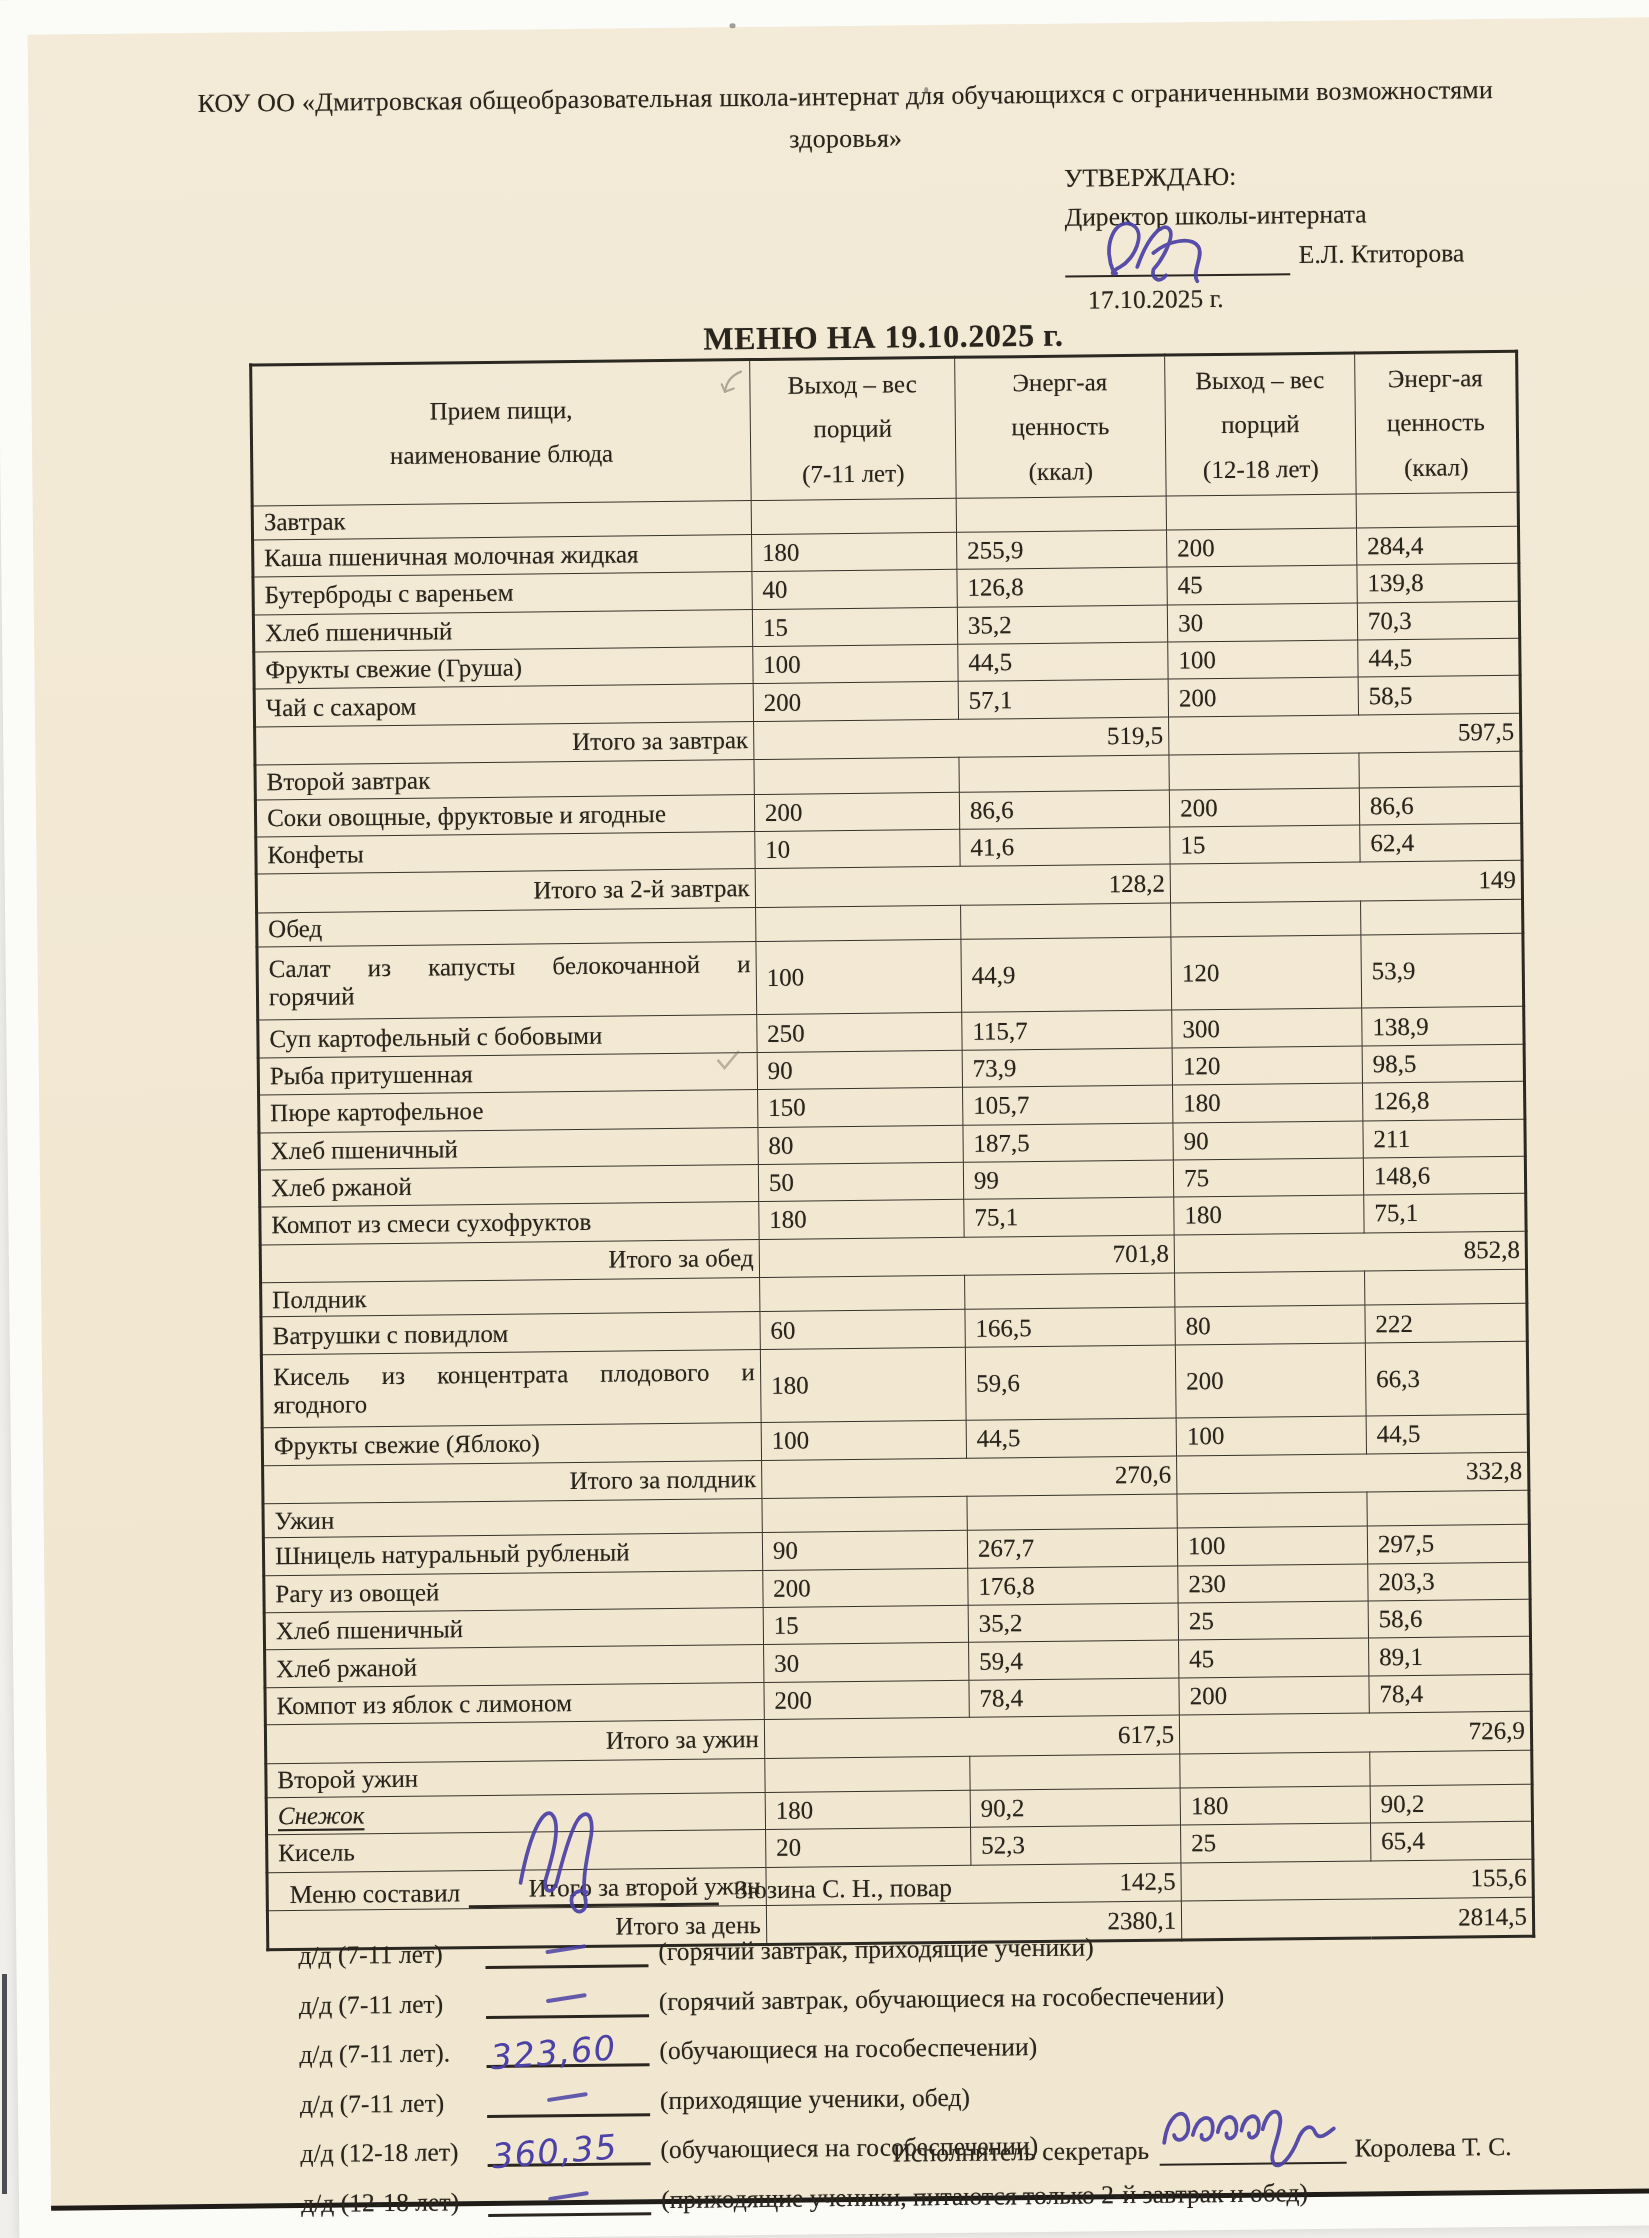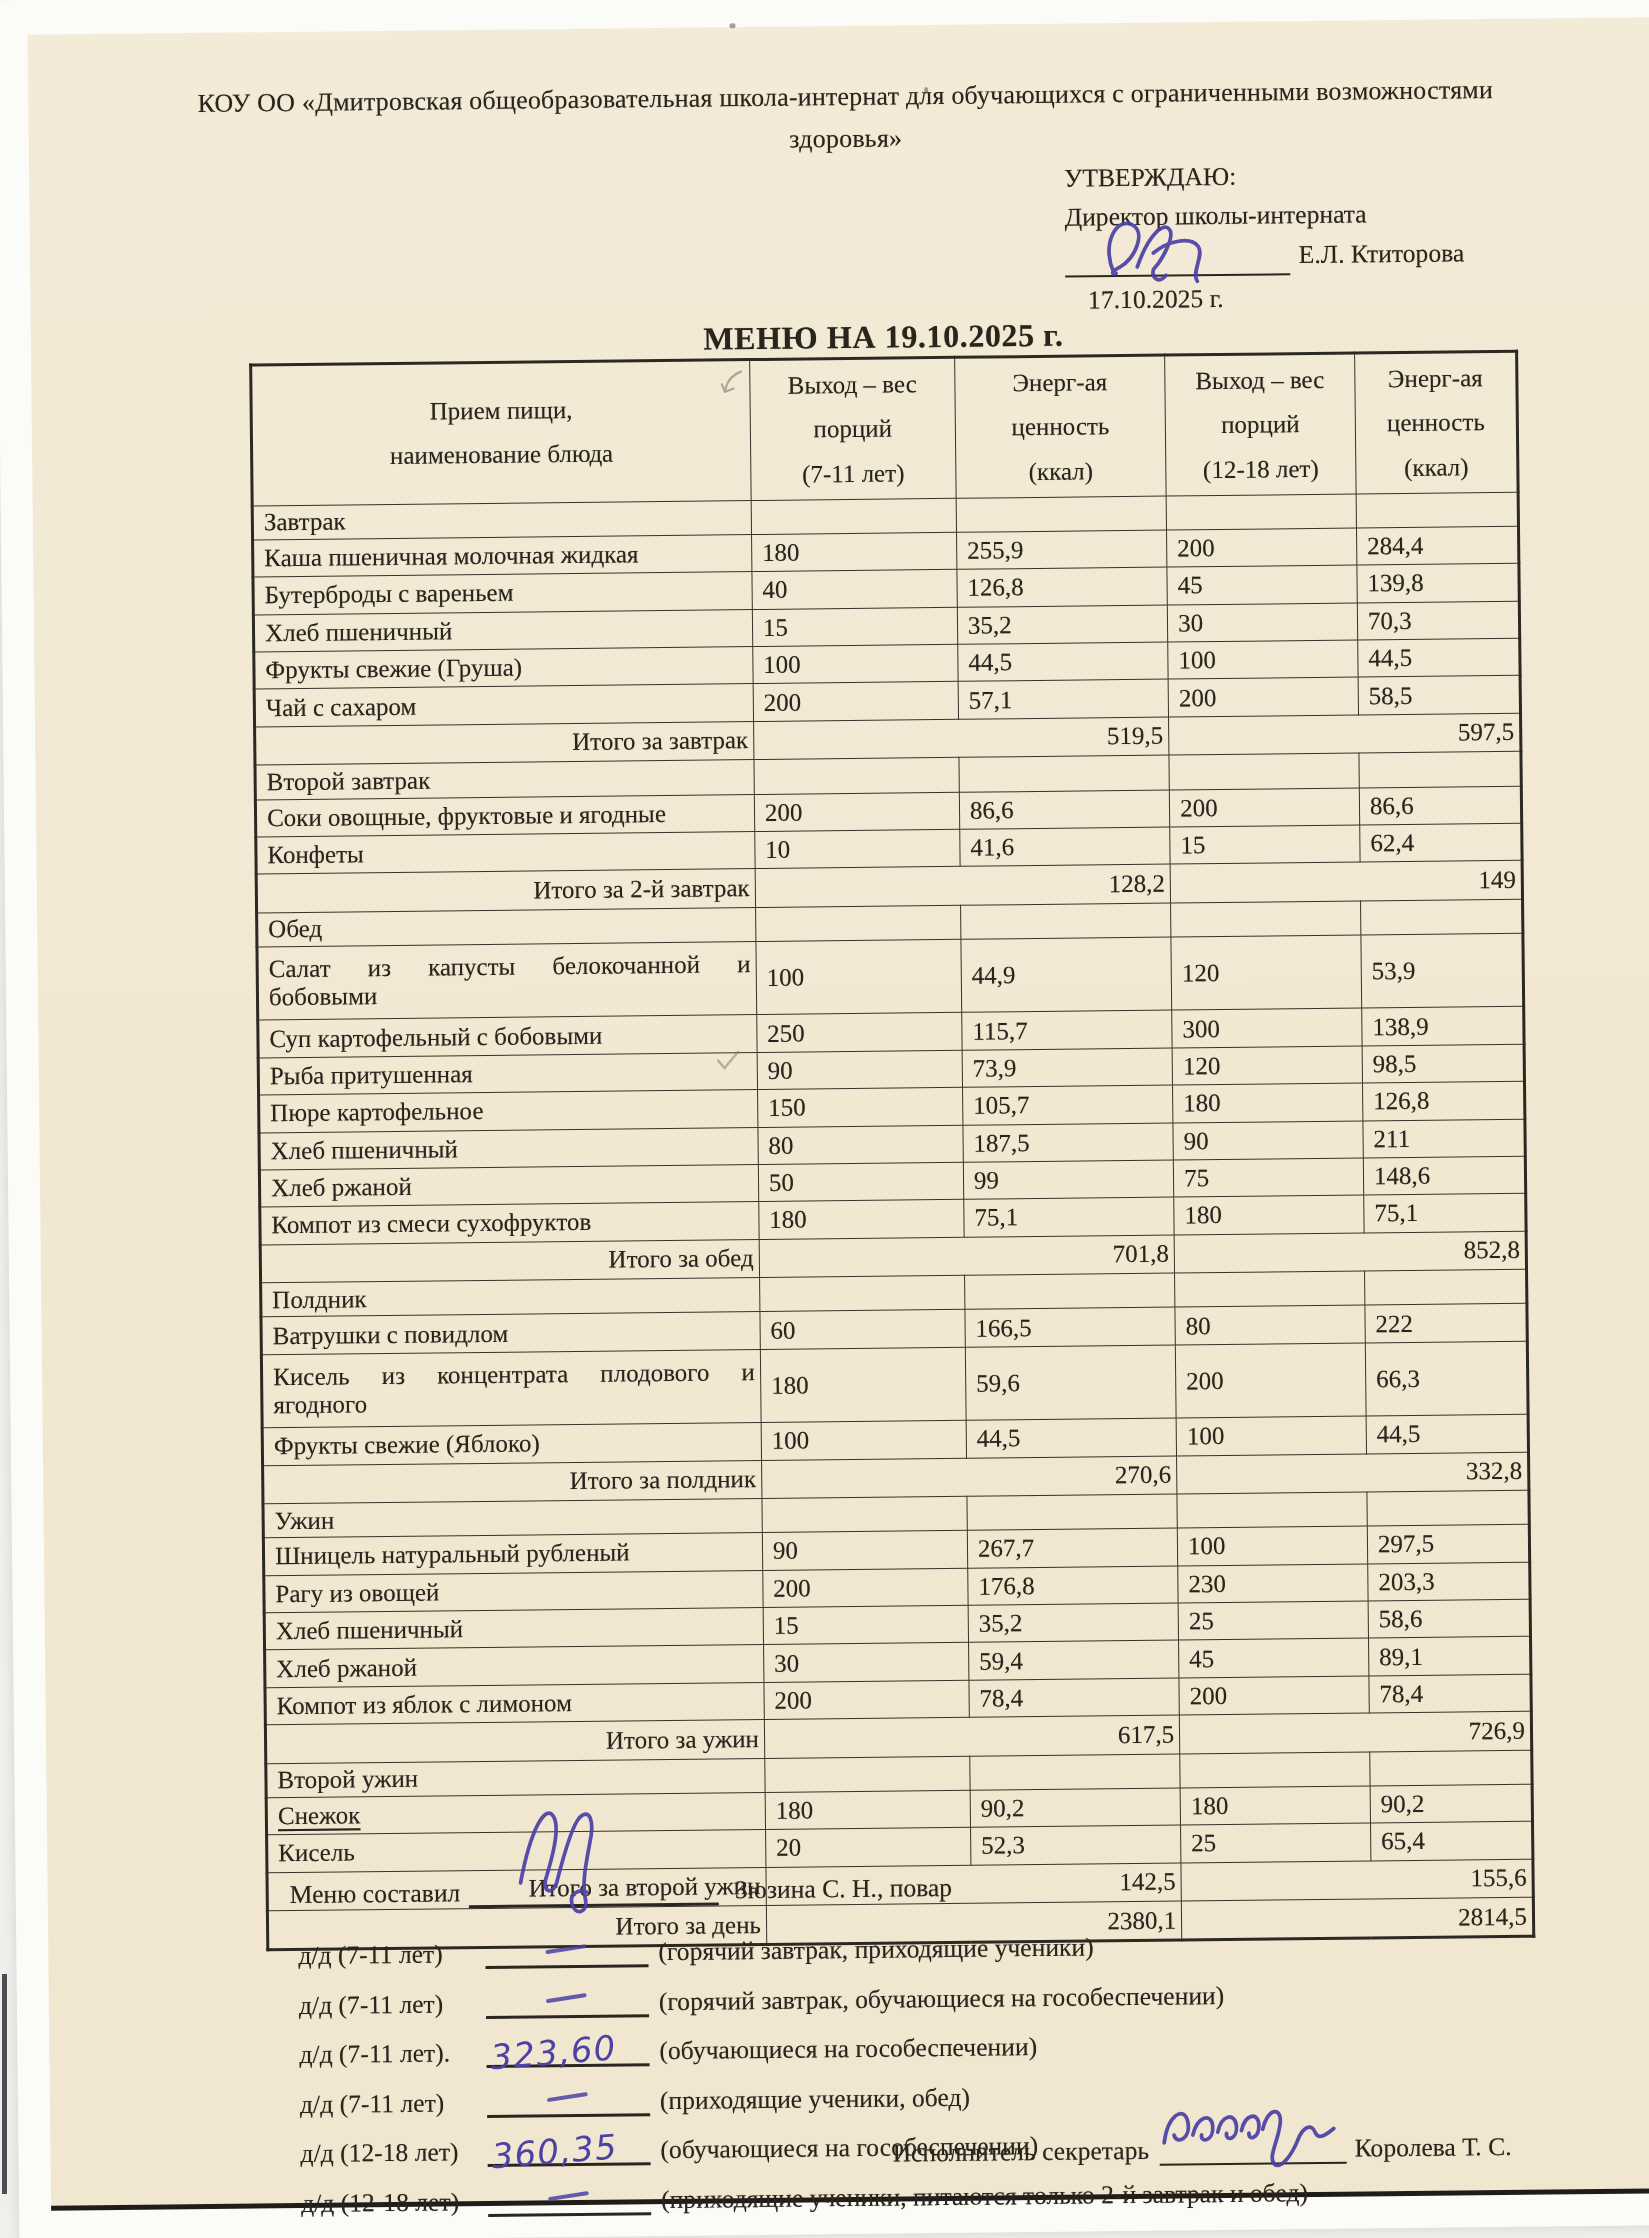--- a/index.html
+++ b/index.html
@@ -38,21 +38,21 @@
   table.menu th{font-weight:normal;height:114px;vertical-align:middle;text-align:center;
     line-height:1.78;padding:2.5px 5px;}
   table.menu td{height:34px;vertical-align:middle;padding:1.2px 5px 1.2px 10px;}
   tr.sec td{height:31px;}
   tr.tall td{height:70px;}
   tr.trow td{height:35px;}
   td.num{padding-left:8.7px;}
   td.total-label{text-align:right;padding-right:17.5px;}
   td.total-val{text-align:right;padding-right:18.7px;}
   .jline{display:block;width:100%;text-align:justify;text-align-last:justify;}
-  .uword{text-decoration:underline;text-decoration-thickness:1.9px;text-underline-offset:5px;}
+  .uword{text-decoration:underline;text-decoration-thickness:1.9px;text-underline-offset:5px;font-style:italic;}
 
   .composed{position:absolute;left:242px;top:1841px;font-size:25.6px;white-space:nowrap;}
   .composed .u{display:inline-block;width:250px;border-bottom:3.1px solid #2b2620;height:34px;position:relative;vertical-align:bottom;margin-left:8.7px;}
   .composed .who{margin-left:16px;}
 
   .allowances{position:absolute;left:250px;top:1904px;font-size:25.6px;}
   .al-line{height:37px;margin-bottom:12.5px;white-space:nowrap;}
   .al-label{display:inline-block;min-width:187px;}
   .al-u{display:inline-block;width:163px;border-bottom:3.1px solid #2b2620;height:32px;position:relative;vertical-align:bottom;}
   .al-note{margin-left:10px;}
@@ -207,21 +207,21 @@
             <td class="total-val" colspan="2">149</td>
           </tr>
           <tr class="sec">
             <td>Обед</td>
             <td class="num"></td>
             <td class="num"></td>
             <td class="num"></td>
             <td class="num"></td>
           </tr>
           <tr class="tall">
-            <td><span class="jline">Салат из капусты белокочанной и</span><span>бобовыми</span></td>
+            <td><span class="jline">Салат из капусты белокочанной и</span><span>горячий</span></td>
             <td class="num">100</td>
             <td class="num">44,9</td>
             <td class="num">120</td>
             <td class="num">53,9</td>
           </tr>
           <tr>
             <td><span>Суп картофельный с бобовыми</span></td>
             <td class="num">250</td>
             <td class="num">115,7</td>
             <td class="num">300</td>

